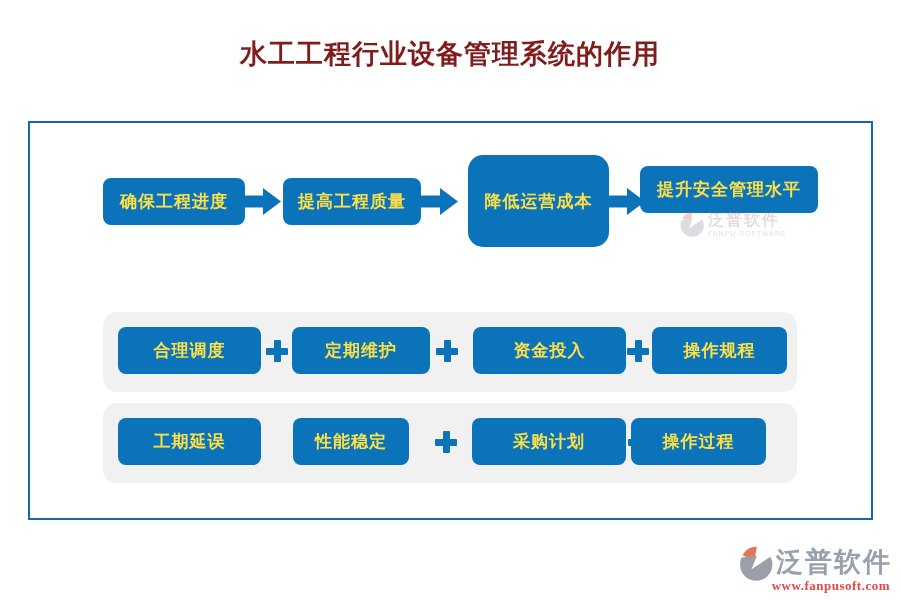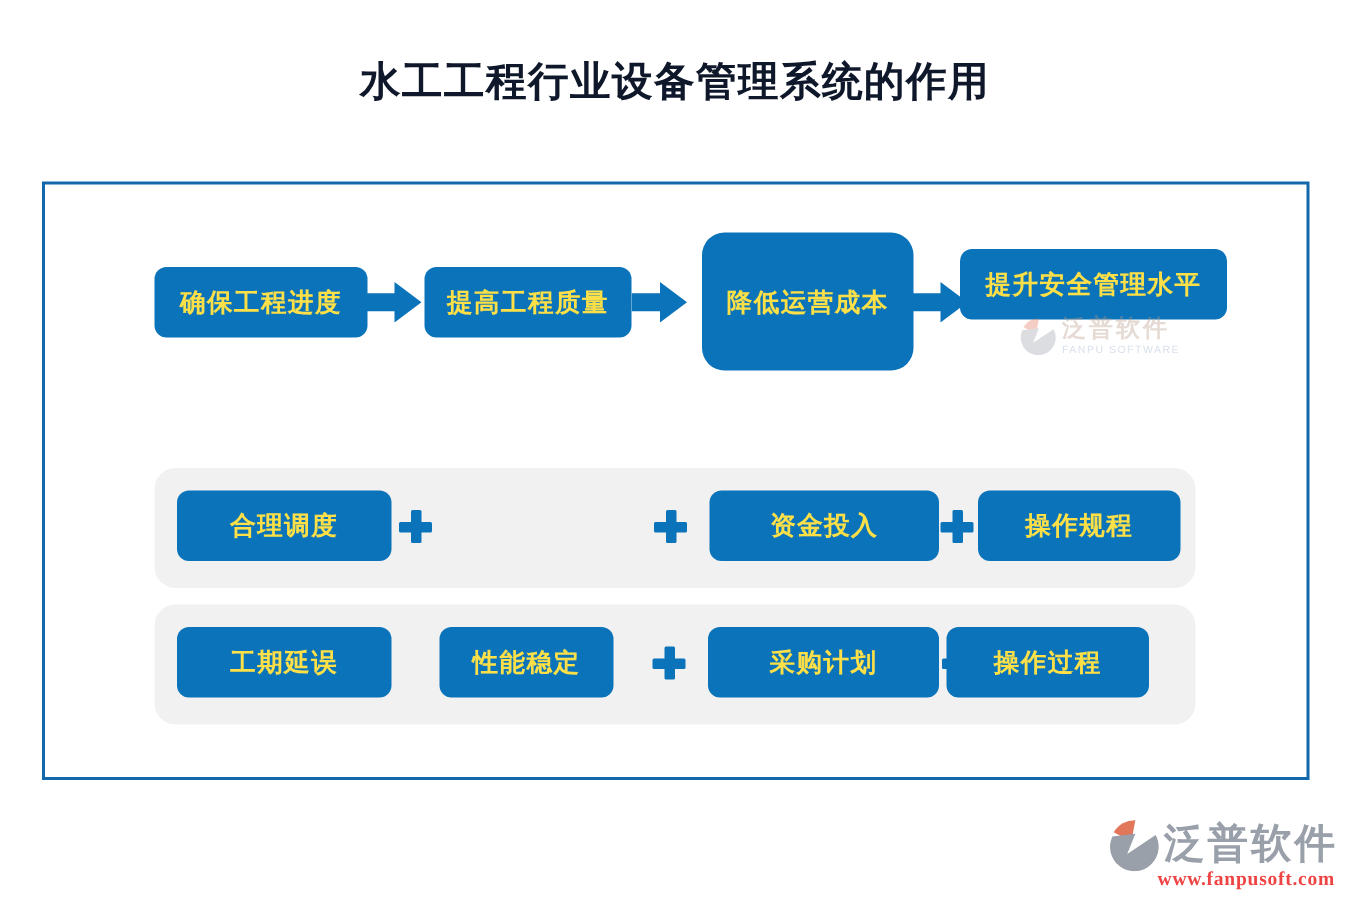--- a/index.html
+++ b/index.html
@@ -4,21 +4,21 @@
 <style>
   html,body { margin:0; padding:0; }
   body {
     width:900px; height:600px; background:#ffffff; position:relative;
     overflow:hidden; font-family:"Liberation Serif","DejaVu Serif",serif;
   }
   .page { position:absolute; inset:0; }
 
   .title {
     position:absolute; top:36px; left:0; width:900px; text-align:center;
-    font-size:27px; font-weight:bold; color:#0f172a; letter-spacing:1px;
+    font-size:27px; font-weight:bold; color:#7f1d1d; letter-spacing:1px;
   }
 
   .frame {
     position:absolute; left:28px; top:121px; width:841px; height:395px;
     border:2px solid #1268ad; background:#ffffff;
   }
 
   .btn {
     position:absolute; background:#0a73b9; color:#fde047; font-weight:bold;
     font-size:17px; letter-spacing:1px; border-radius:8px;
@@ -112,20 +112,21 @@
     </svg>
   <div class="btn s3">降低运营成本</div>
   <svg class="arrow a3" viewBox="0 0 37 27" xmlns="http://www.w3.org/2000/svg">
       <path d="M0 7.5 L19 7.5 L19 0 L37 13.5 L19 27 L19 19.5 L0 19.5 Z" fill="#0a73b9"></path>
     </svg>
   <div class="btn s4">提升安全管理水平</div>
 
   <div class="panel p1"></div>
   <div class="btn m1">合理调度</div>
   <div class="plus pm1"></div>
+  <div class="btn m2">定期维护</div>
   <div class="plus pm2"></div>
   <div class="btn m3">资金投入</div>
   <div class="plus pm3"></div>
   <div class="btn m4">操作规程</div>
 
   <div class="panel p2"></div>
   <div class="btn b1">工期延误</div>
   <div class="btn b2">性能稳定</div>
   <div class="plus pb1"></div>
   <div class="btn b3">采购计划</div>

